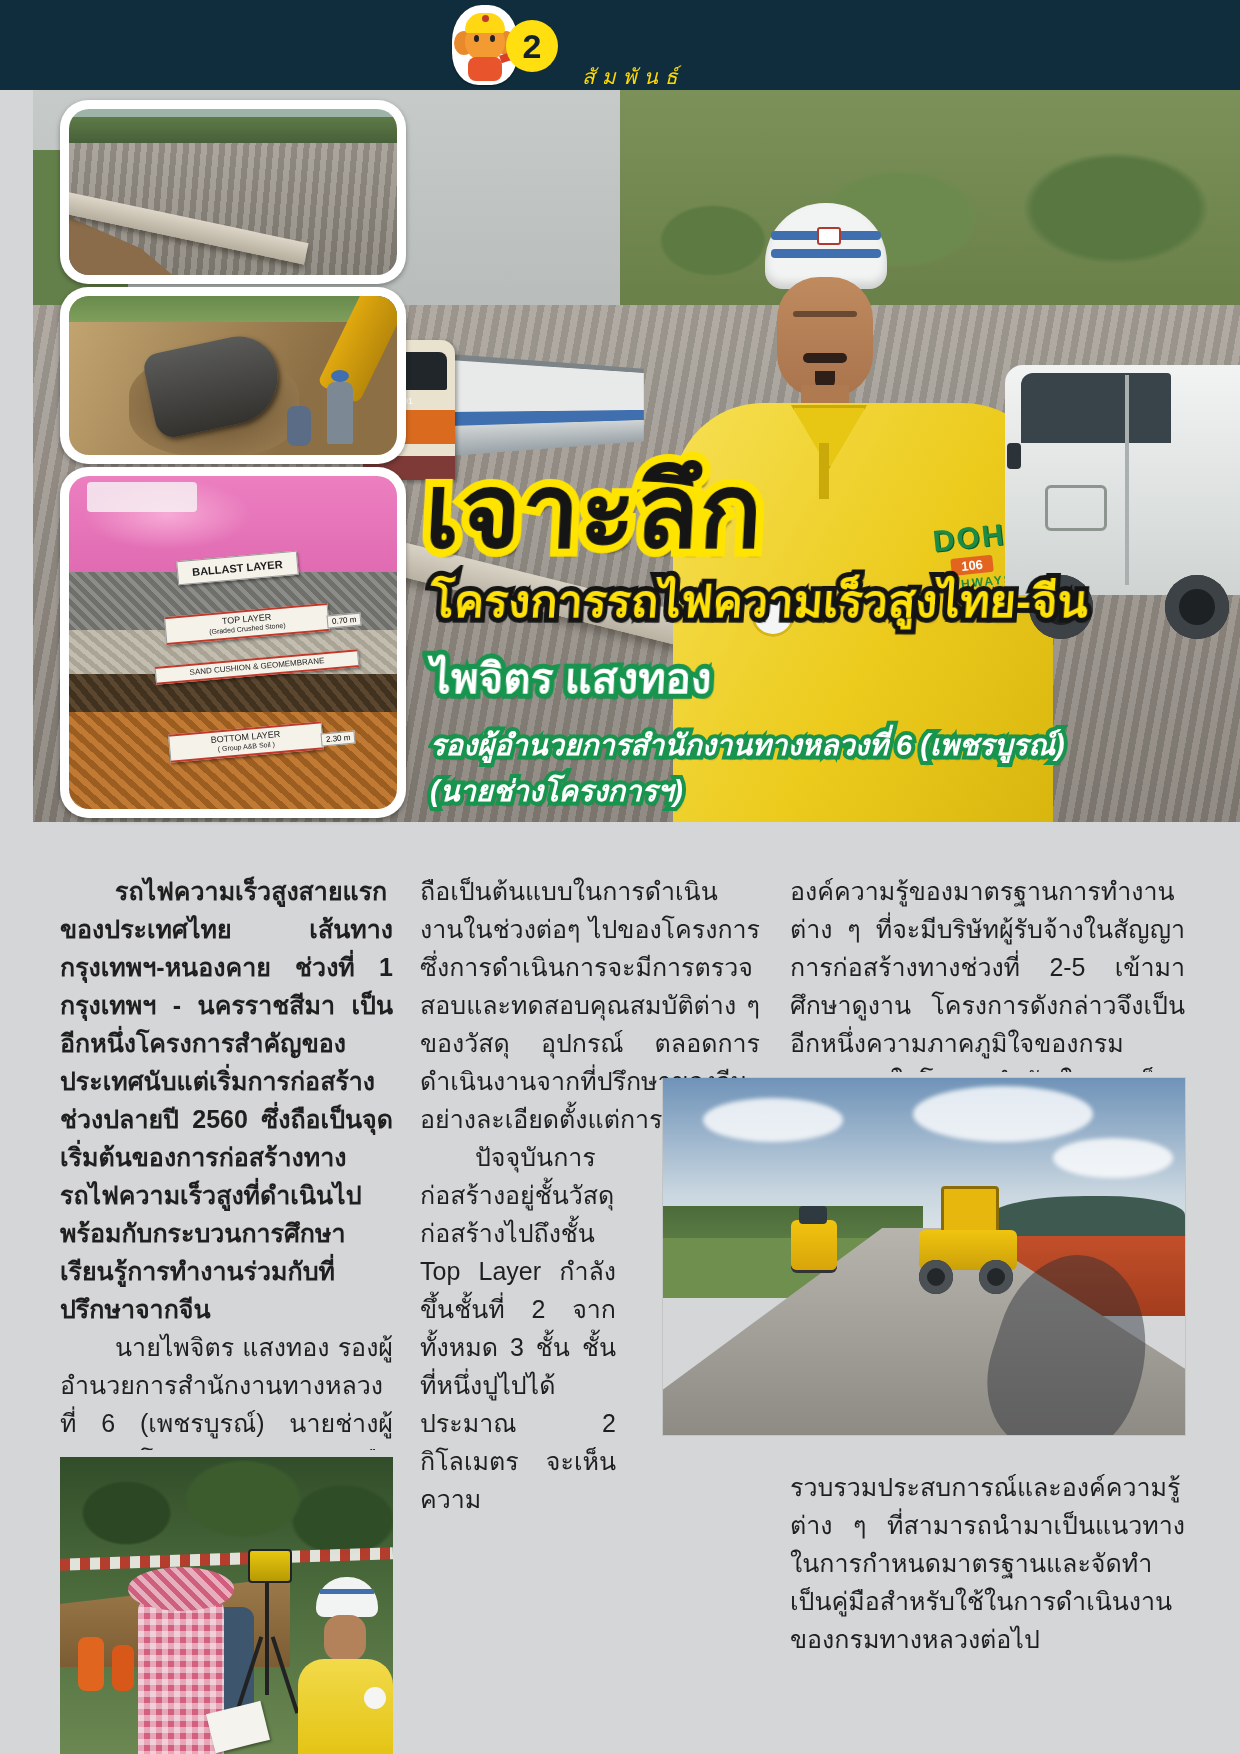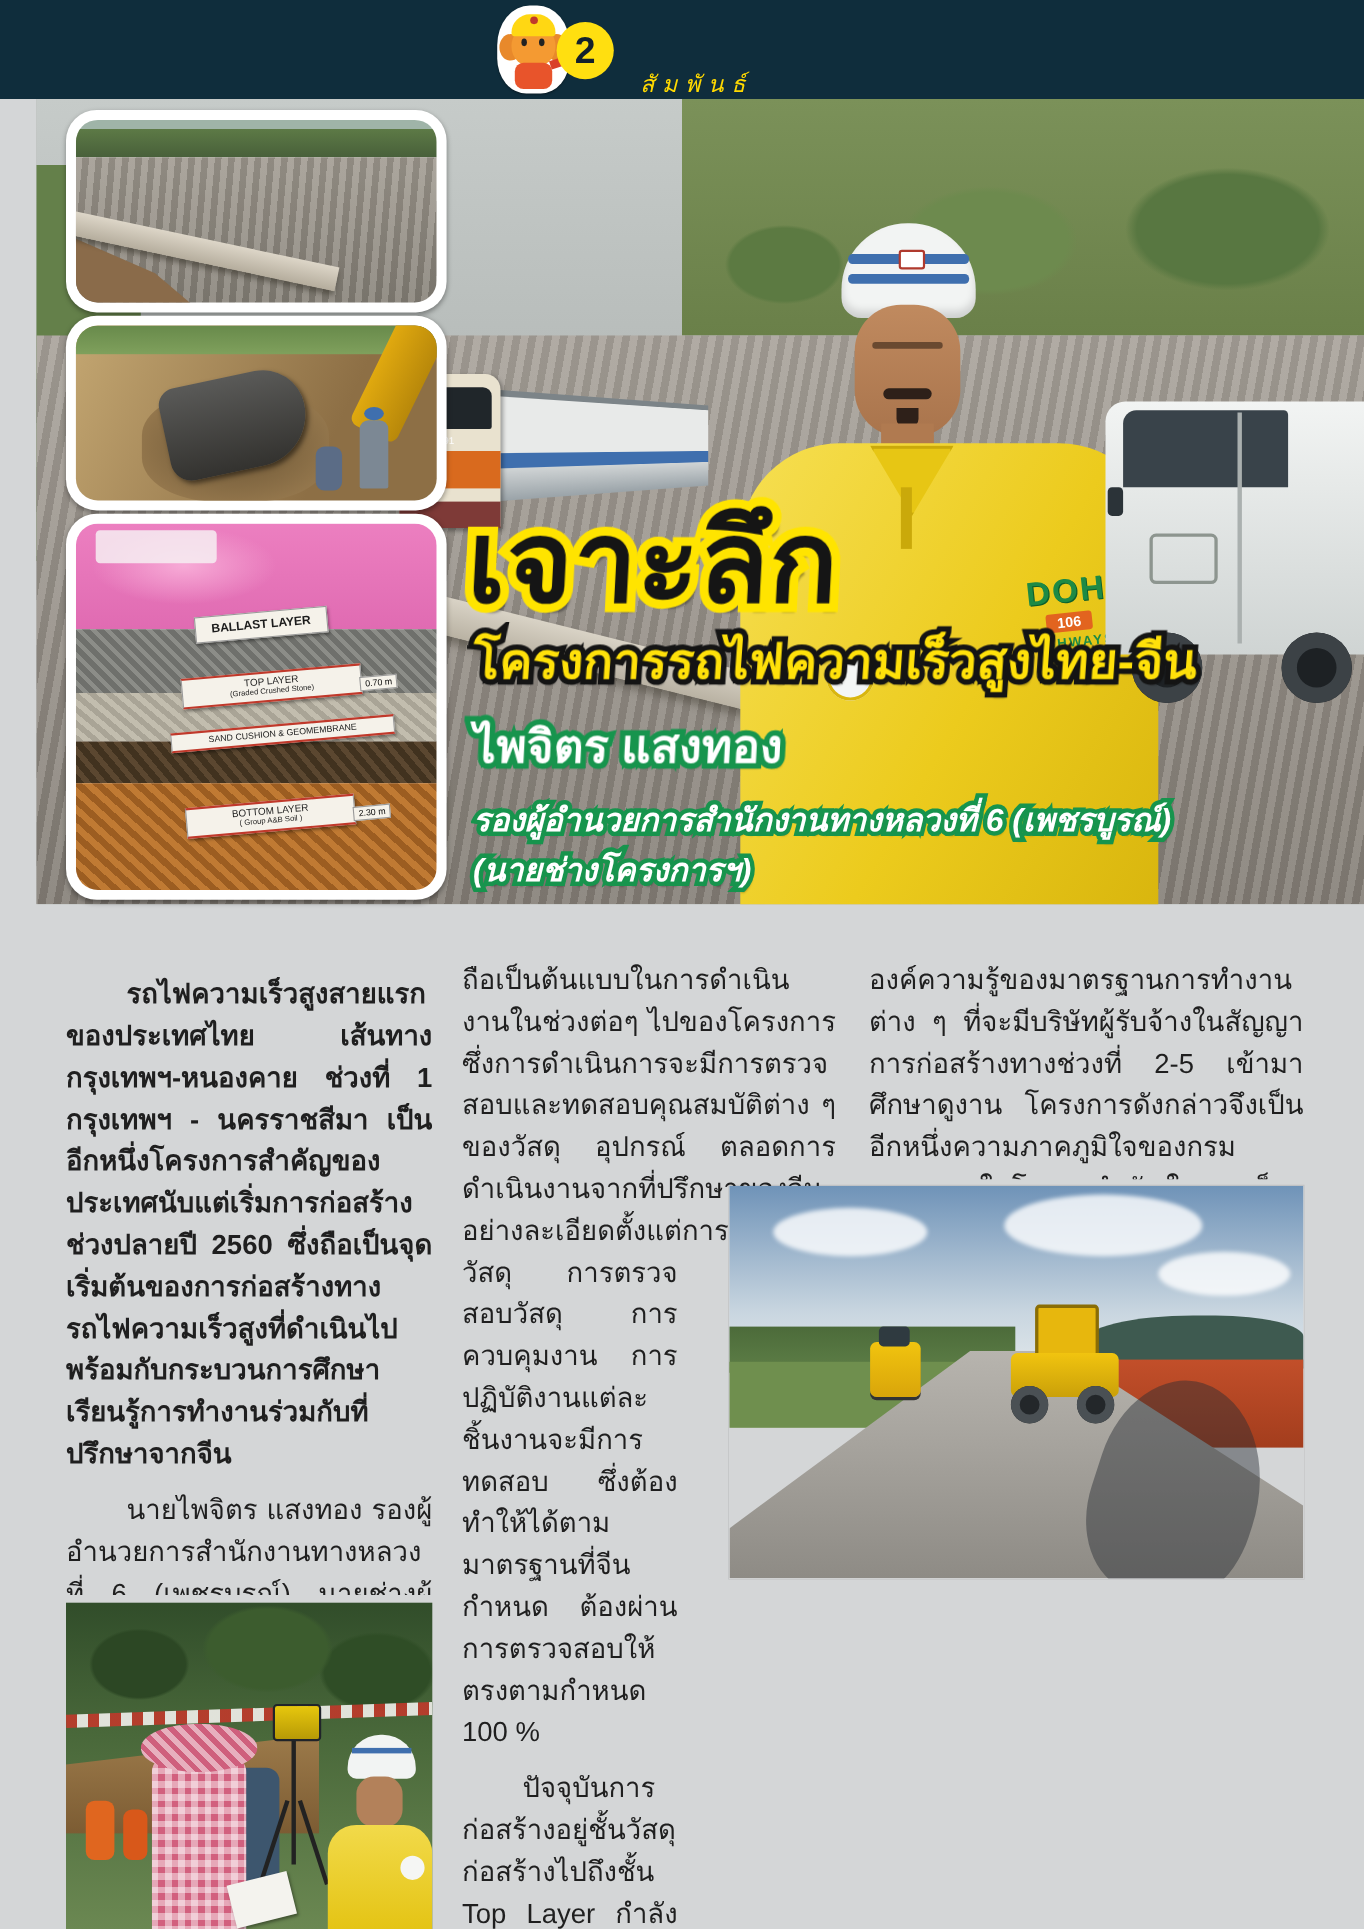--- a/index.html
+++ b/index.html
@@ -132,21 +132,21 @@
 
   
   .col{position:absolute;top:872px;color:#1f1f1f;font-size:25px;line-height:38px;text-align:justify;}
   #col1{left:60px;width:333px;height:578px;overflow:hidden;}
   #col1 .p1{font-weight:bold;}
   #col2{left:420px;width:345px;}
   #col2 .wideA{width:340px;}
   #col2 .narrow{width:196px;}
   #col3-a{left:790px;width:395px;height:200px;overflow:hidden;}
   #col3-b{left:790px;top:1468px;width:395px;}
-  .indent{text-indent:55px;margin-top:13px;}
+  .indent{text-indent:55px;}
 
   
   #road-photo{position:absolute;left:663px;top:1078px;width:522px;height:357px;overflow:hidden;z-index:5;box-shadow:0 0 0 1px rgba(0,0,0,.08);}
   #road-photo .sky2{position:absolute;left:0;top:0;width:100%;height:165px;background:linear-gradient(#6f93b8,#c9d6e0 70%,#dfe6ea);}
   #road-photo .cloud{position:absolute;border-radius:50%;background:rgba(255,255,255,.8);filter:blur(2px);}
   #road-photo .mountain{position:absolute;right:0;top:118px;width:200px;height:48px;background:#3e5a50;border-radius:50% 40% 0 0;}
   #road-photo .treeline2{position:absolute;left:0;top:128px;width:260px;height:42px;background:linear-gradient(#4c6b3a,#5e7f47);}
   #road-photo .field{position:absolute;left:0;top:160px;width:240px;height:60px;background:#6f8f4e;}
   #road-photo .redsoil{position:absolute;right:0;top:158px;width:250px;height:80px;background:linear-gradient(#c24f2a,#a33d1d);}
   #road-photo .road{position:absolute;left:0;top:150px;width:100%;height:207px;background:linear-gradient(#b7b4ae,#8e8b85);clip-path:polygon(42% 0,58% 0,100% 68%,100% 100%,0 100%,0 78%);}
@@ -322,26 +322,26 @@
     <span class="layer front">(นายช่างโครงการฯ)</span>
   </div>
 
   <div class="col" id="col1">
     <div class="p1 indent">รถไฟความเร็วสูงสายแรกของประเทศไทย เส้นทางกรุงเทพฯ-หนองคาย ช่วงที่ 1 กรุงเทพฯ - นครราชสีมา เป็นอีกหนึ่งโครงการสำคัญของประเทศนับแต่เริ่มการก่อสร้างช่วงปลายปี 2560 ซึ่งถือเป็นจุดเริ่มต้นของการก่อสร้างทางรถไฟความเร็วสูงที่ดำเนินไปพร้อมกับกระบวนการศึกษาเรียนรู้การทำงานร่วมกับที่ปรึกษาจากจีน</div>
     <div class="indent">นายไพจิตร แสงทอง รองผู้อำนวยการสำนักงานทางหลวงที่ 6 (เพชรบูรณ์) นายช่างผู้ควบคุมโครงการฯ เผยความคืบหน้าว่า กรมทางหลวงรับผิดชอบการก่อสร้างช่วงกลางดง–ปางอโศก มีระยะทาง 3.5 กิโลเมตร ปัจจุบันมีผลการดำเนินงานประมาณ 58% ซึ่งคาดว่าจะสามารถก่อสร้างแล้วเสร็จภายในเดือนกันยายน 2562 การดำเนินงานก่อสร้างทางรถไฟความเร็วสูงในส่วนของกรมทางหลวง</div>
   </div>
 
   <div class="col" id="col2">
     <div class="wideA">ถือเป็นต้นแบบในการดำเนินงานในช่วงต่อๆ ไปของโครงการ ซึ่งการดำเนินการจะมีการตรวจสอบและทดสอบคุณสมบัติต่าง ๆ ของวัสดุ อุปกรณ์ ตลอดการดำเนินงานจากที่ปรึกษาของจีนอย่างละเอียดตั้งแต่การจัดหา</div>
-    <div class="narrow">วัสดุ การตรวจสอบวัสดุ การควบคุมงาน การปฏิบัติงานแต่ละชิ้นงานจะมีการทดสอบ ซึ่งต้องทำให้ได้ตามมาตรฐานที่จีนกำหนด ต้องผ่านการตรวจสอบให้ตรงตามกำหนด 100 %</div>
     <div class="narrow indent">ปัจจุบันการก่อสร้างอยู่ชั้นวัสดุก่อสร้างไปถึงชั้น Top Layer กำลังขึ้นชั้นที่ 2 จากทั้งหมด 3 ชั้น ชั้นที่หนึ่งปูไปได้ประมาณ 2 กิโลเมตร จะเห็นความ</div>
 
   </div>
 
   <div class="col" id="col3-a">องค์ความรู้ของมาตรฐานการทำงานต่าง ๆ ที่จะมีบริษัทผู้รับจ้างในสัญญาการก่อสร้างทางช่วงที่ 2-5 เข้ามาศึกษาดูงาน โครงการดังกล่าวจึงเป็นอีกหนึ่งความภาคภูมิใจของกรมทางหลวงในโอกาสสำคัญในการเก็บ</div>
+  <div class="col" id="col3-b">รวบรวมประสบการณ์และองค์ความรู้ต่าง ๆ ที่สามารถนำมาเป็นแนวทางในการกำหนดมาตรฐานและจัดทำเป็นคู่มือสำหรับใช้ในการดำเนินงานของกรมทางหลวงต่อไป</div>
 
   <div id="road-photo">
     <div class="sky2"></div>
     <div class="cloud" style="left:40px;top:20px;width:140px;height:44px;"></div>
     <div class="cloud" style="left:250px;top:8px;width:180px;height:56px;"></div>
     <div class="cloud" style="left:390px;top:60px;width:120px;height:40px;"></div>
     <div class="mountain"></div>
     <div class="treeline2"></div>
     <div class="field"></div>
     <div class="redsoil"></div>

